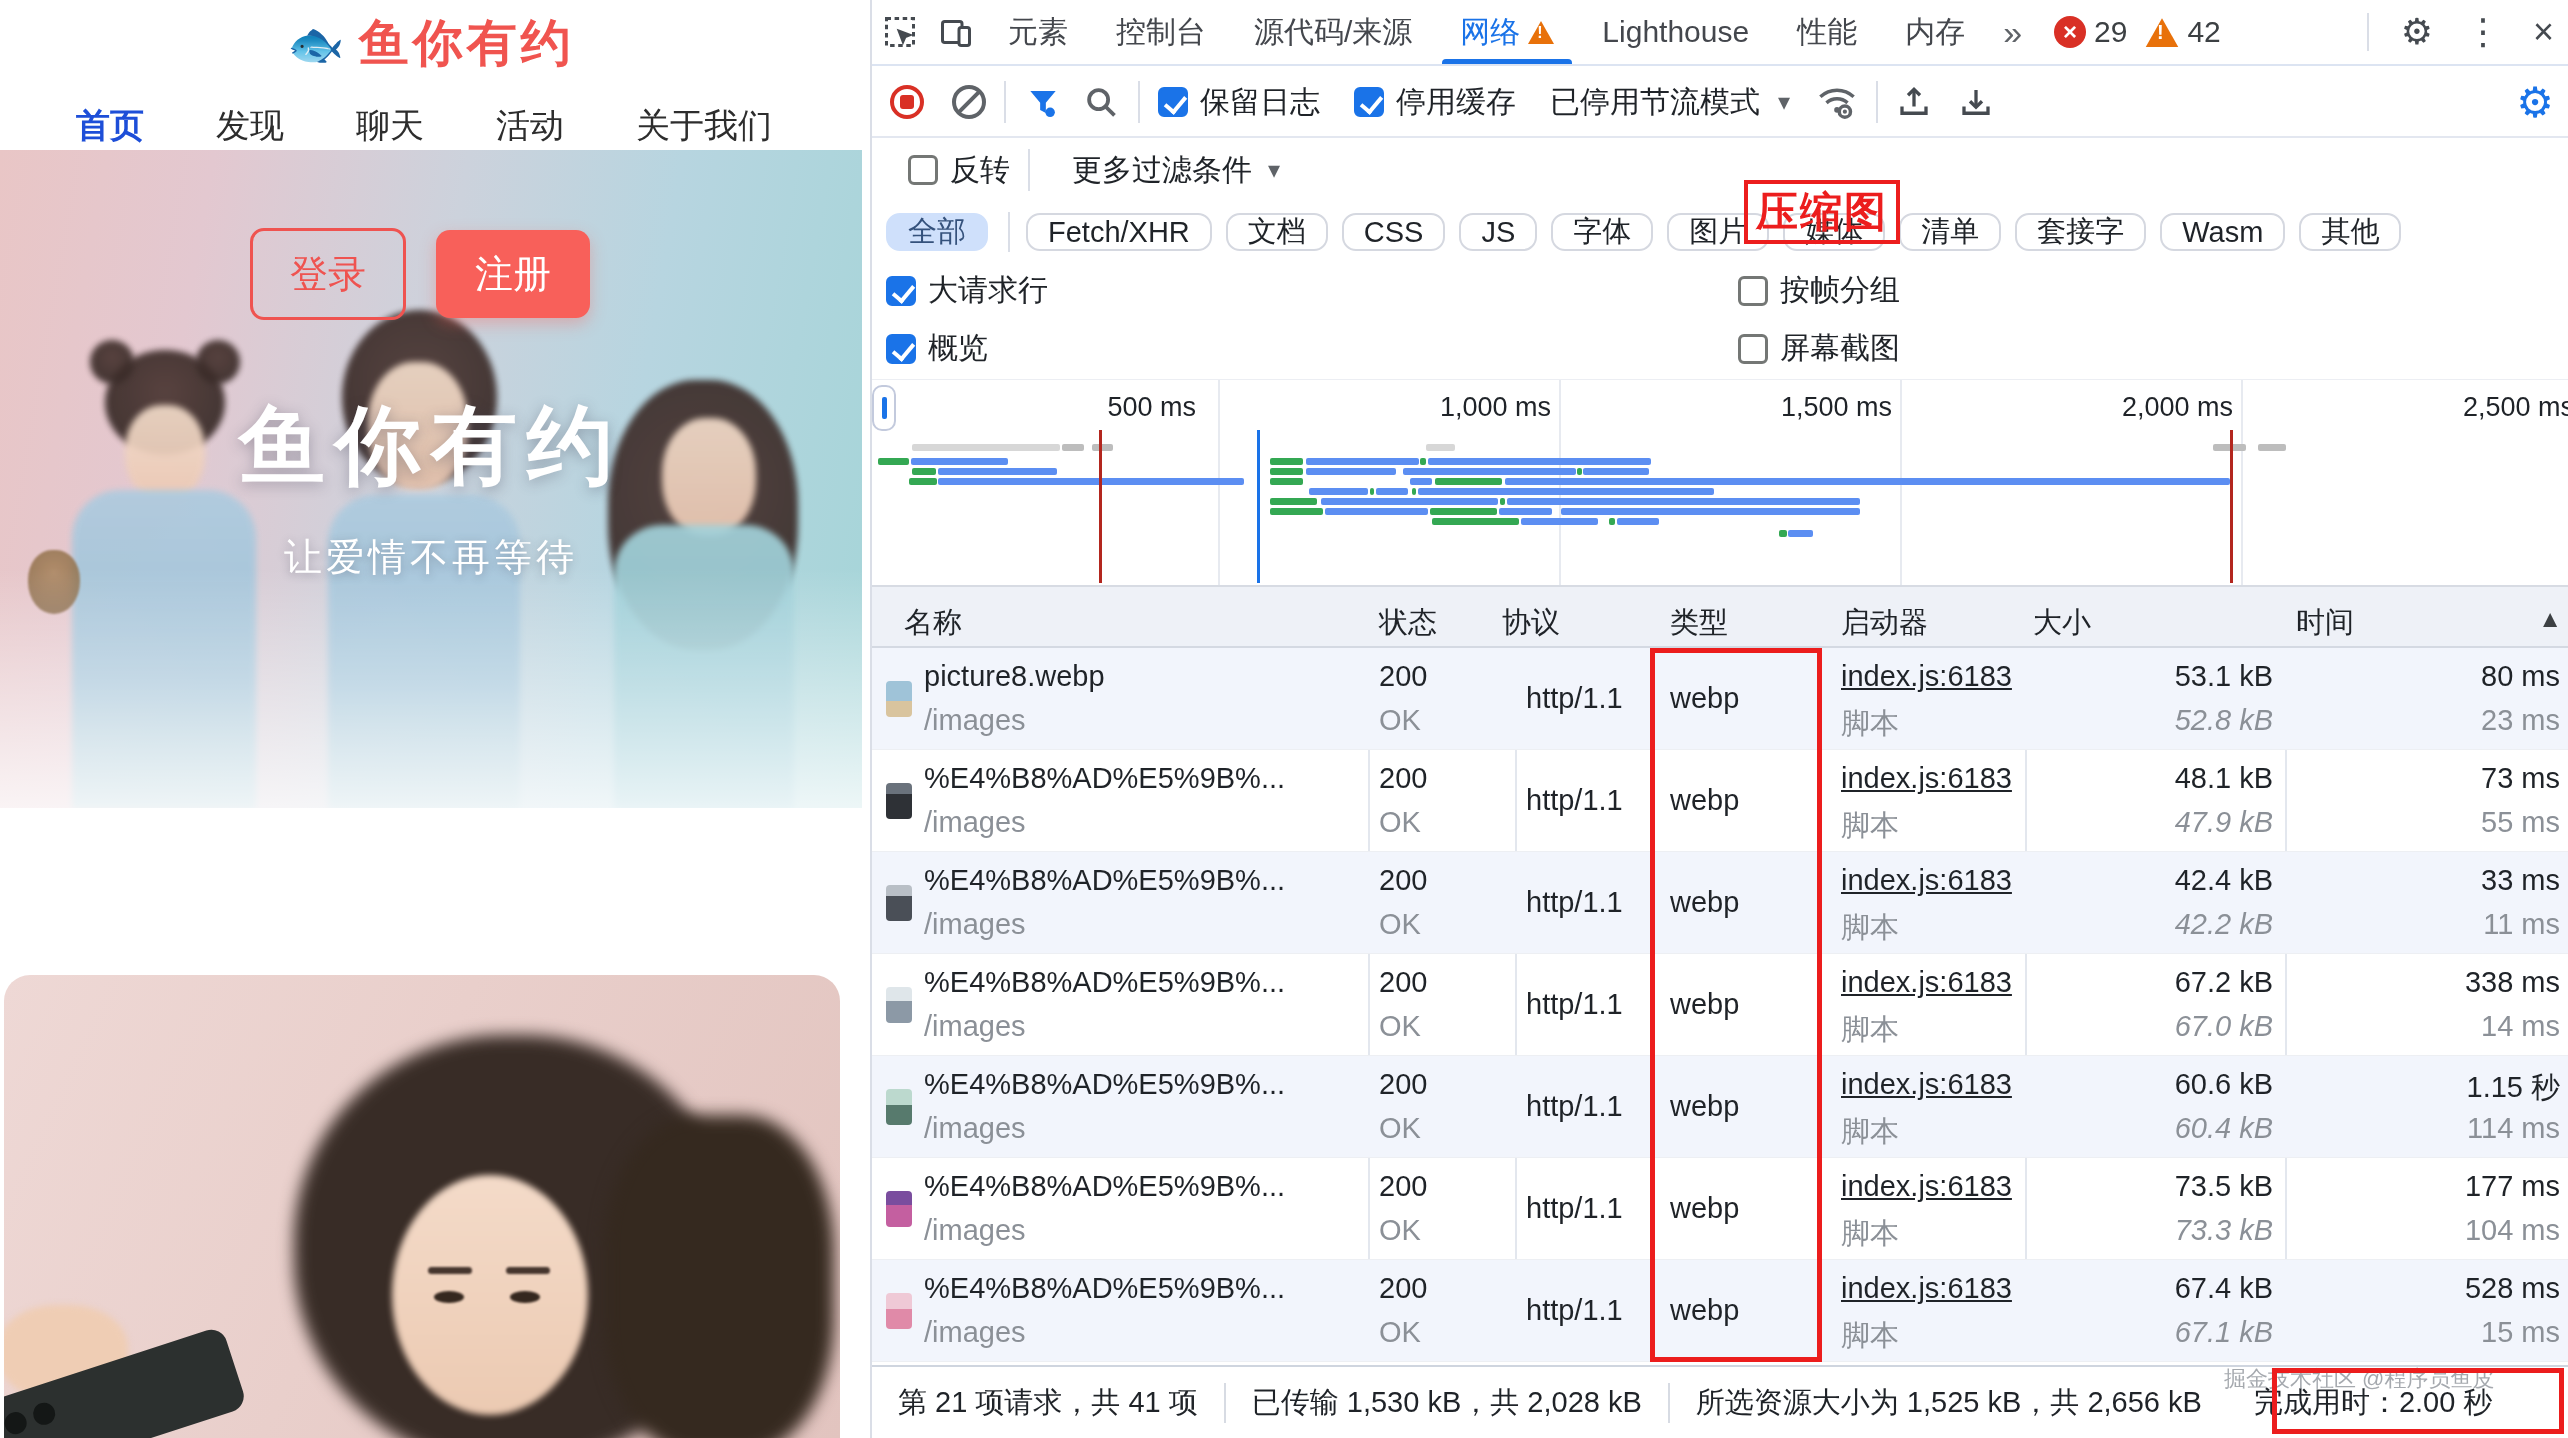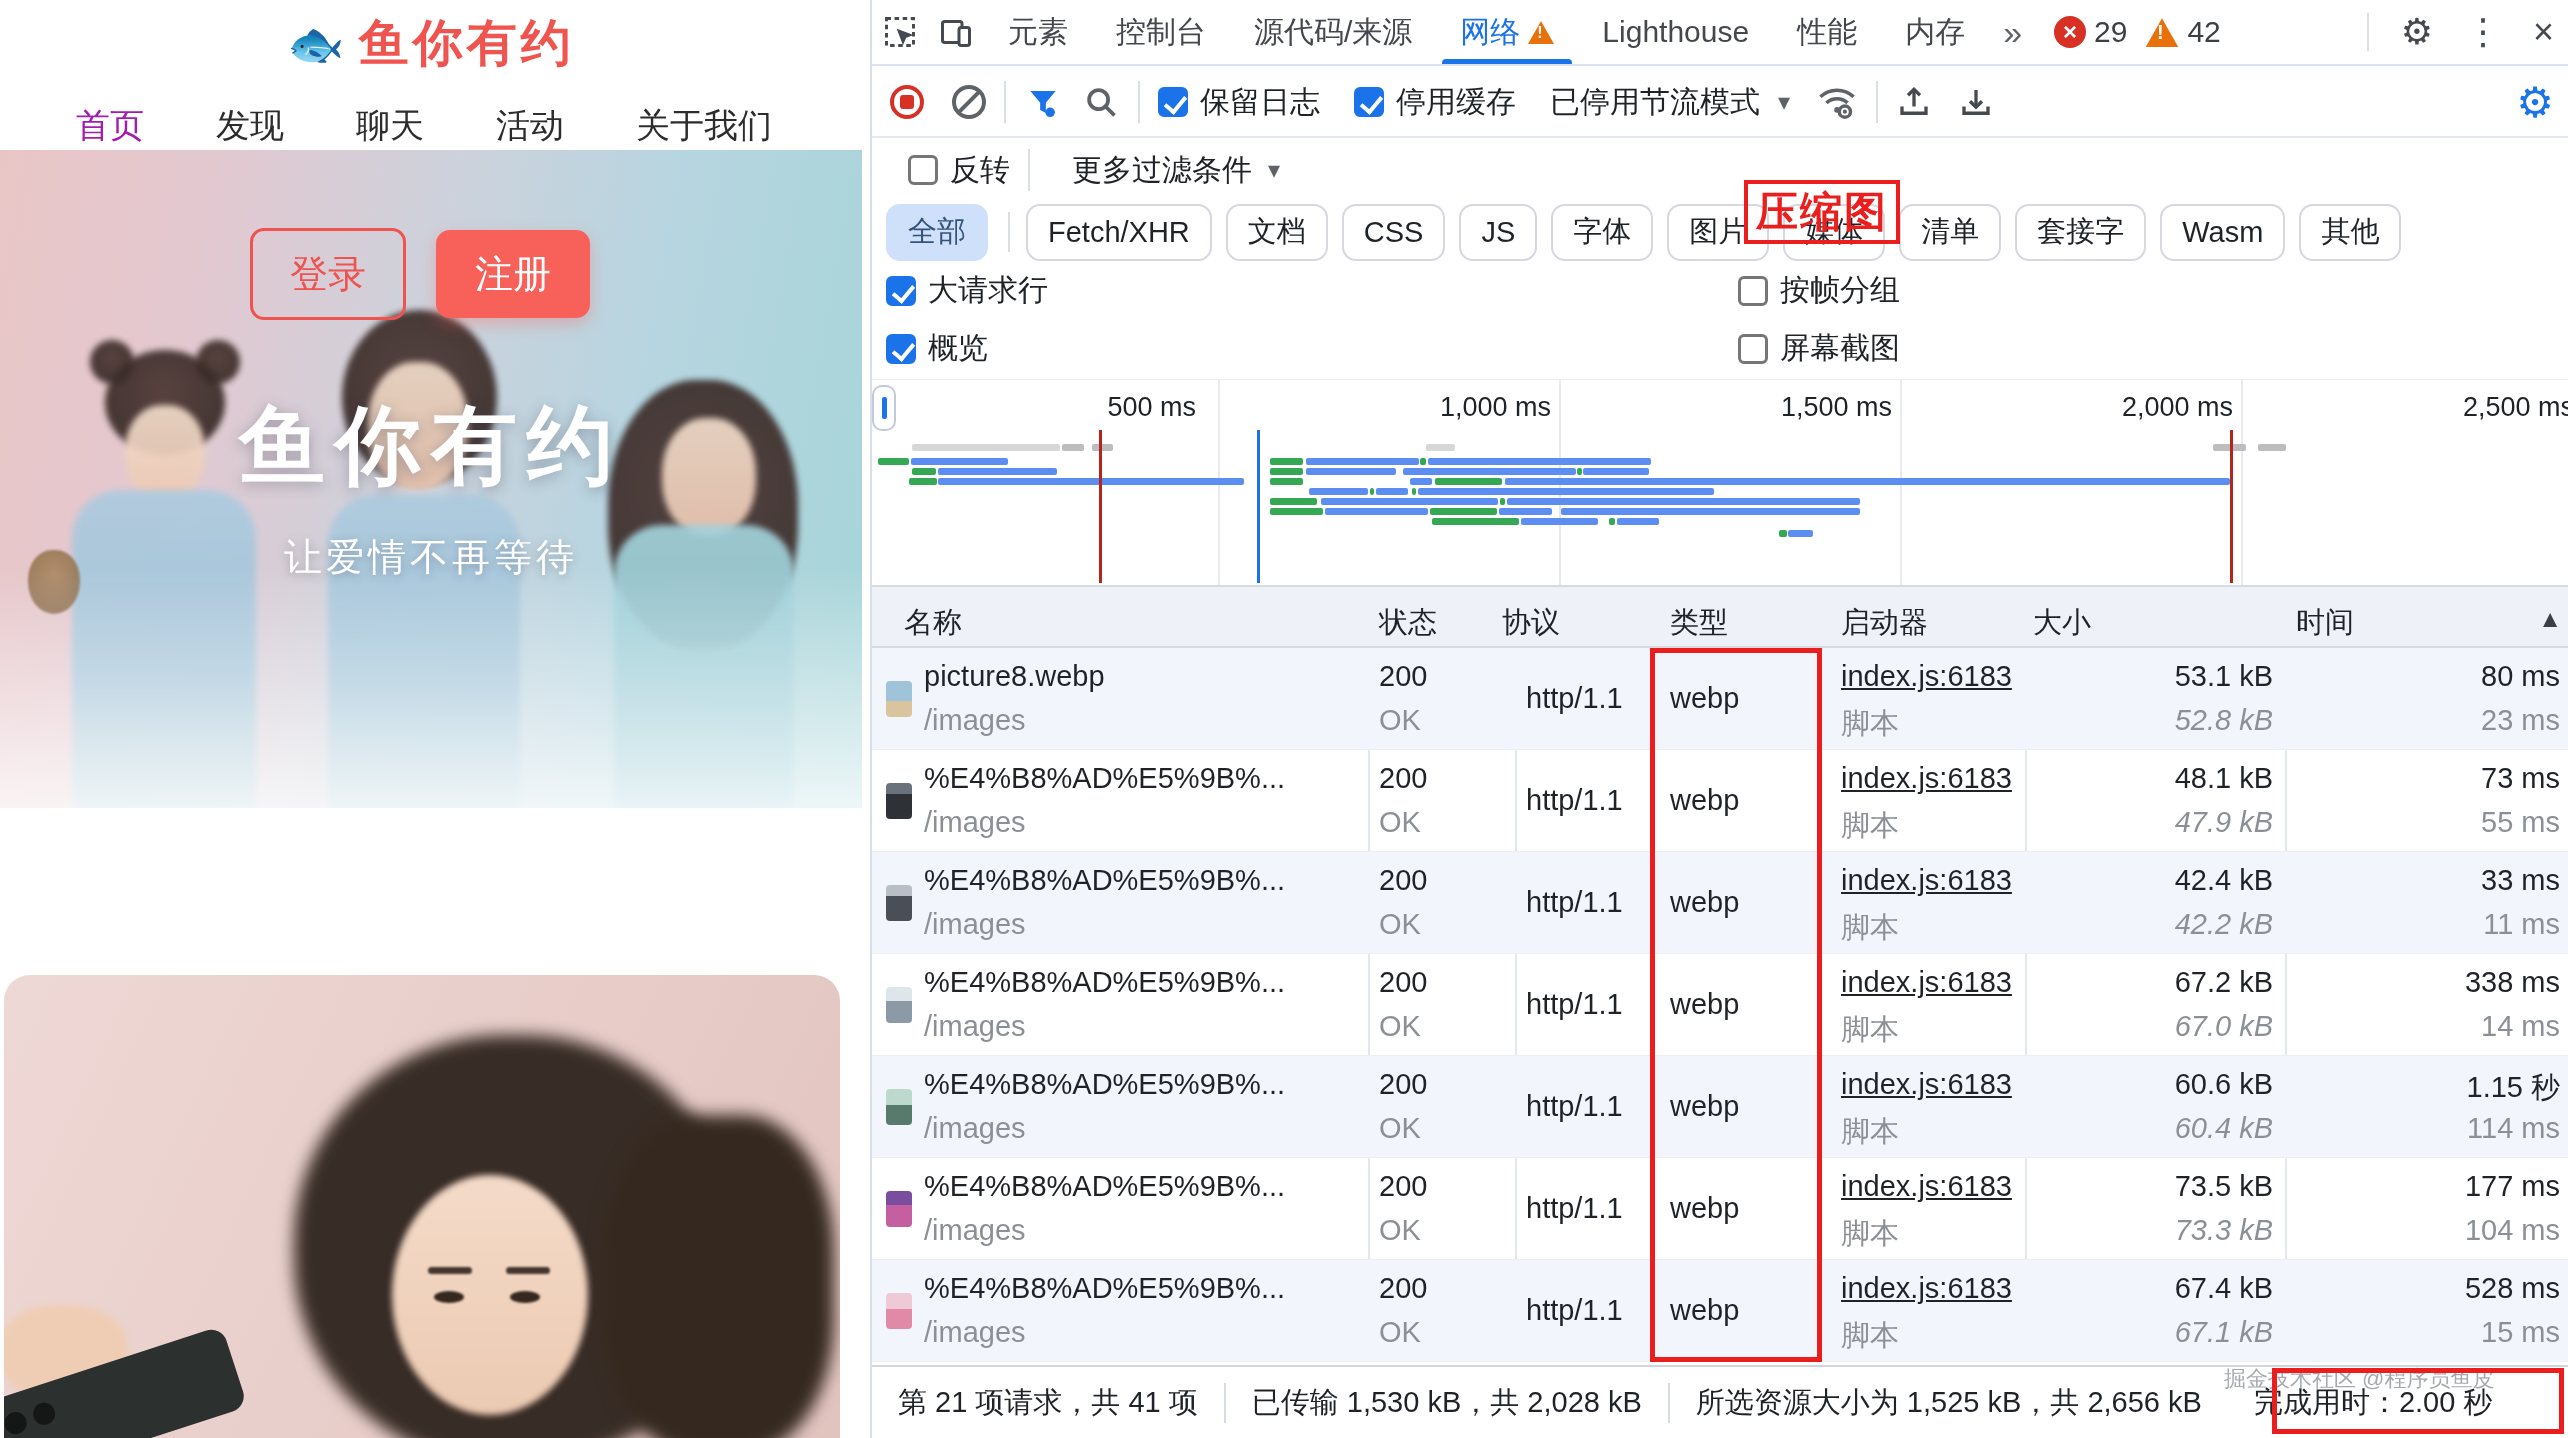--- a/index.html
+++ b/index.html
@@ -6,21 +6,21 @@
   html,body { width:2568px; height:1438px; overflow:hidden; background:#fff;
     font-family:"Liberation Sans","DejaVu Sans",sans-serif; color:#1f2328; }
   .abs { position:absolute; }
 
   
   .site { position:absolute; left:0; top:0; width:862px; height:1438px; background:#fff; overflow:hidden; }
   .site-header { position:relative; height:150px; background:#fff; }
   .logo { padding-top:10px; text-align:center; font-size:50px; font-weight:bold; color:#f0544f; letter-spacing:4px;}
   .logo .fish { font-size:46px; margin-right:14px; letter-spacing:0;}
   .site-nav { display:flex; gap:72px; margin:26px 0 0 76px; font-size:34px; color:#2d2d2d; }
-  .site-nav .active { color:#a21caf; }
+  .site-nav .active { color:#1d4ed8;font-weight:bold; }
   .hero { position:relative; height:658px; overflow:hidden;
     background:linear-gradient(100deg,#e9c6c6 0%,#e3c8d0 22%,#ccd2dc 48%,#b7d5e0 70%,#a5d5d8 100%); }
   .fig { position:absolute; filter:blur(3px); opacity:.92; }
   .hair { background:radial-gradient(circle at 50% 40%,#4c3733 0%,#382a27 70%); border-radius:50%; }
   .face { background:linear-gradient(180deg,#f2dcca,#ecc9b4); border-radius:46%; }
   .dress { background:linear-gradient(180deg,#aecbdf 0%,#9dc2d8 60%,#a8ccd6 100%); border-radius:48px 48px 0 0; }
   .mist { position:absolute; left:0; right:0; bottom:0; height:240px;
     background:linear-gradient(to top, rgba(255,255,255,.8), rgba(255,255,255,0)); }
   .bell { position:absolute; left:28px; top:400px; width:52px; height:64px; filter:blur(1px);
     background:radial-gradient(circle at 50% 35%,#a8835a,#7c5f3d); border-radius:46% 46% 50% 50%; opacity:.85;}
@@ -95,21 +95,21 @@
   .filter-pill { margin-left:14px; width:1134px; height:48px; background:#edf1fa; border-radius:26px;
     display:flex; align-items:center; padding:0 16px; }
   .filter-pill .val { font-size:30px; color:#1f2328; margin-left:14px; flex:1; white-space:nowrap; overflow:hidden;}
   .pill-clear { width:36px; height:36px; border-radius:50%; background:#43474d; color:#fff; font-size:24px;
     display:flex; align-items:center; justify-content:center; border:none; flex:none;}
   .filterrow .cb { margin:0 0 0 36px; }
   .more-filters { display:flex; align-items:center; gap:16px; font-size:30px; color:#1f2328; background:none; border:none; margin-left:24px;}
 
   
   .chiprow { top:202px; height:60px; display:flex; align-items:center; }
-  .chip { height:57px; padding:0 20px; display:flex; align-items:center; border:2px solid #d5d8e0; border-radius:14px;
+  .chip { height:38px; padding:0 20px; display:flex; align-items:center; border:2px solid #d5d8e0; border-radius:14px;
     background:#fff; font-size:29px; color:#1f2328; margin-right:14px; white-space:nowrap;}
   .chip.sel { background:#cfe0fb; border-color:#cfe0fb; color:#35527c; margin-left:14px; }
   .chip-sep { width:2px; height:40px; background:#dadee7; margin:0 16px 0 6px; }
 
   
   .opts { top:262px; height:118px; border-bottom:1px solid #eceef3; }
   .opt { position:absolute; }
   .o1 { left:14px; top:8px; }  .o2 { left:866px; top:8px; }
   .o3 { left:14px; top:66px; } .o4 { left:866px; top:66px; }
 

